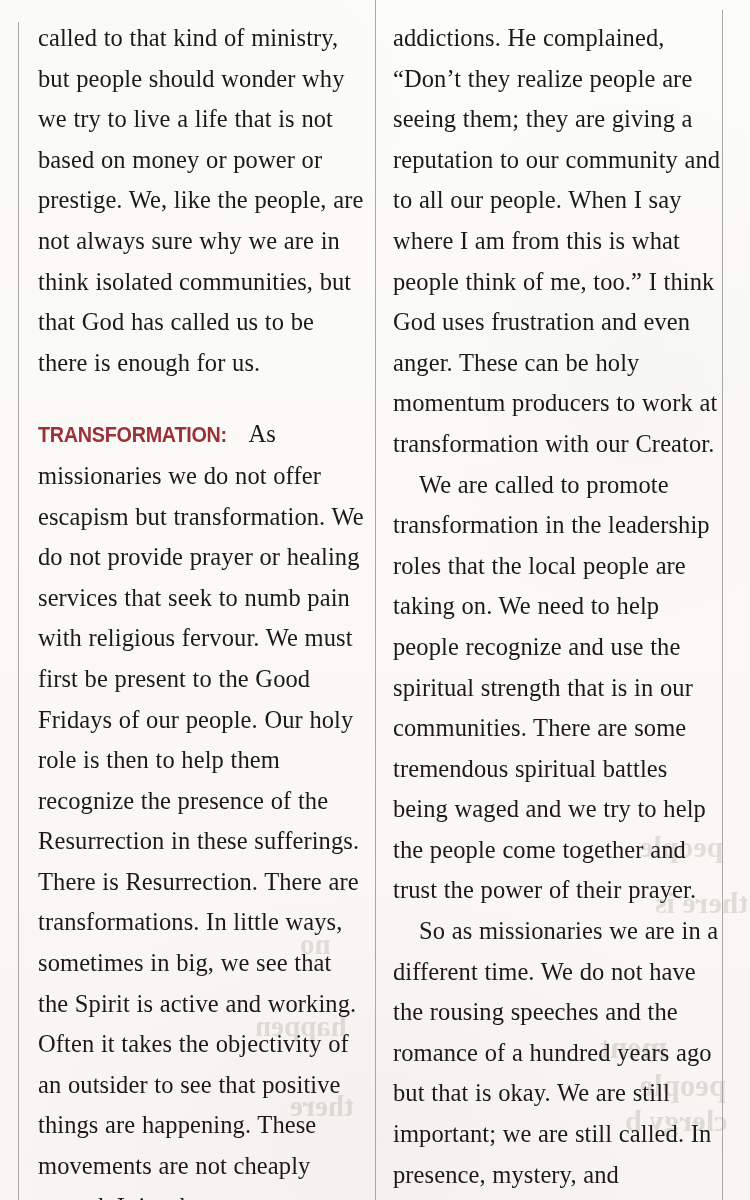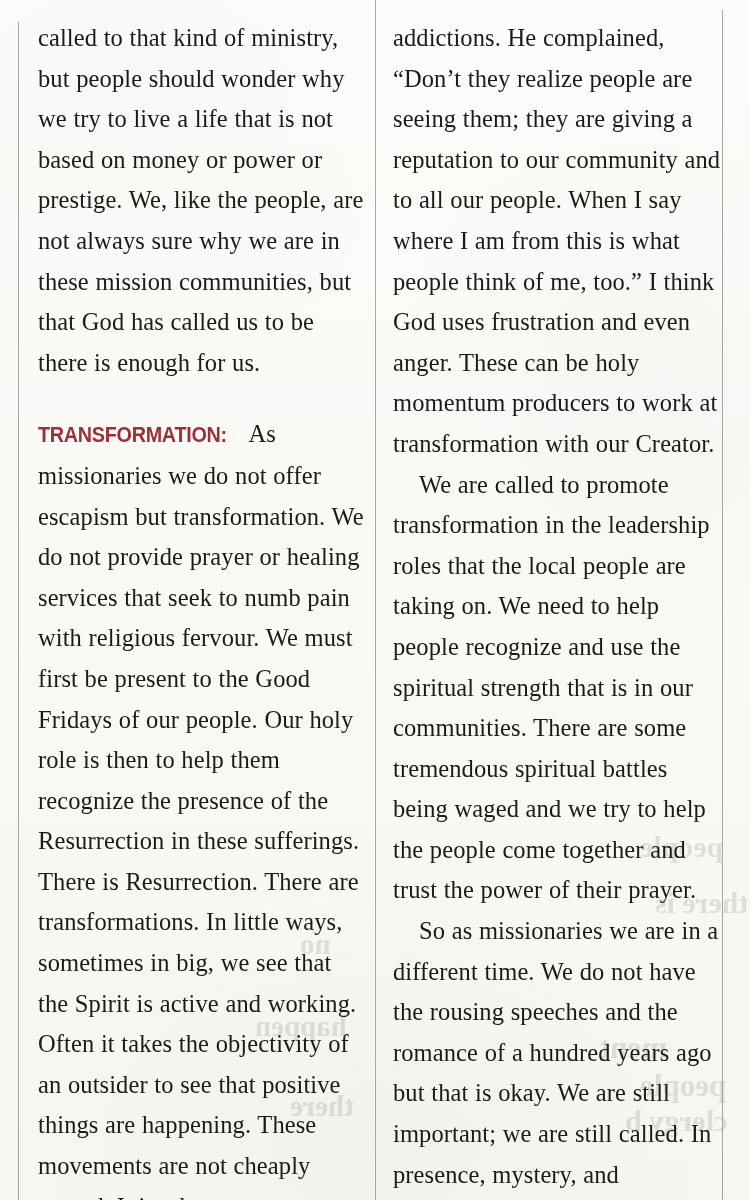--- a/index.html
+++ b/index.html
@@ -104,21 +104,21 @@
     <div class="bleed" style="left:300px; top:928px; font-size:29px;">no</div>
     <div class="bleed" style="left:255px; top:1010px; font-size:29px;">happen</div>
     <div class="bleed" style="left:290px; top:1090px; font-size:29px;">there</div>
   </div>
 
   <div class="rule-v" id="rule-left"></div>
   <div class="rule-v" id="rule-center"></div>
   <div class="rule-v" id="rule-right"></div>
 
   <div class="column" id="col-left">
-    <p class="para" style="margin-top:18px;">called to that kind of ministry, but people should wonder why we try to live a life that is not based on money or power or prestige. We, like the people, are not always sure why we are in these mission communities, but that God has called us to be there is enough for us.</p>
+    <p class="para" style="margin-top:18px;">called to that kind of ministry, but people should wonder why we try to live a life that is not based on money or power or prestige. We, like the people, are not always sure why we are in think isolated communities, but that God has called us to be there is enough for us.</p>
 
     <p class="para gap-before"><span class="section-head">TRANSFORMATION:</span><span> As missionaries we do not offer escapism but transformation. We do not provide prayer or healing services that seek to numb pain with religious fervour. We must first be present to the Good Fridays of our people. Our holy role is then to help them recognize the presence of the Resurrection in these sufferings. There is Resurrection. There are transformations. In little ways, sometimes in big, we see that the Spirit is active and working. Often it takes the objectivity of an outsider to see that positive things are happening. These movements are not cheaply earned. It is when we are immersed in the pain that we also see the grace.</span></p>
 
   </div>
 
   <div class="column" id="col-right">
     <p class="para" style="margin-top:18px;">addictions. He complained, “Don’t they realize people are seeing them; they are giving a reputation to our community and to all our people. When I say where I am from this is what people think of me, too.” I think God uses frustration and even anger. These can be holy momentum producers to work at transformation with our Creator.</p>
 
     <p class="para indent">We are called to promote transformation in the leadership roles that the local people are taking on. We need to help people recognize and use the spiritual strength that is in our communities. There are some tremendous spiritual battles being waged and we try to help the people come together and trust the power of their prayer.</p>
 

